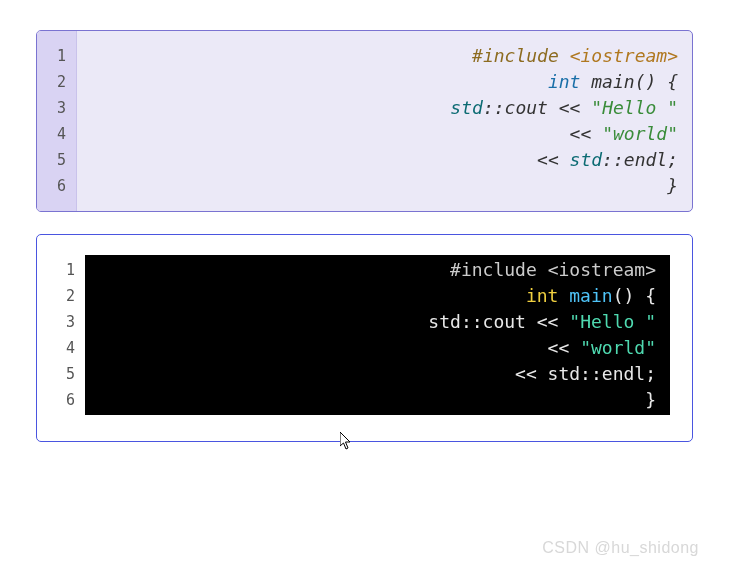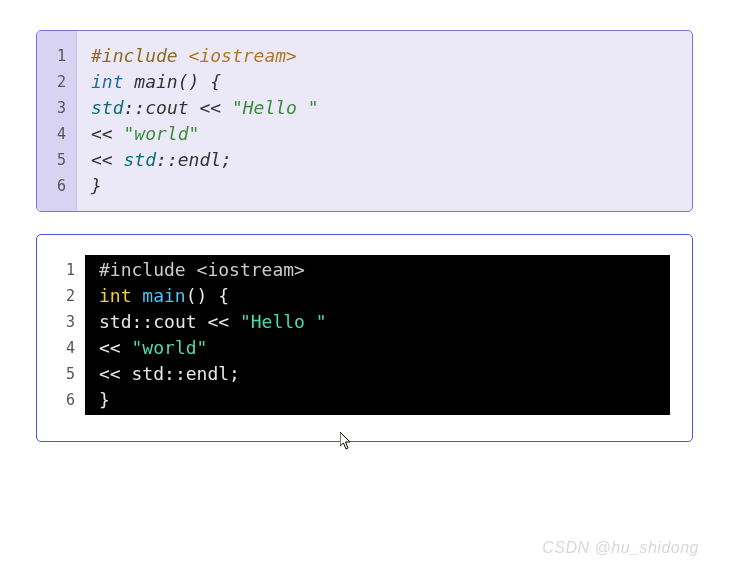--- a/index.html
+++ b/index.html
@@ -43,20 +43,21 @@
   }
   .block-dark .gutter {
     width: 36px;
     padding: 2px 10px 2px 0;
   }
   .code {
     flex: 1;
     padding: 12px 14px;
     line-height: 26px;
     white-space: pre;
+    text-align: right;
   }
   .block-light .code {
     font-style: italic;
     color: #333;
   }
   .block-dark .code {
     background: #000000;
     color: #e8e8e8;
     font-style: normal;
     padding: 2px 14px;
@@ -87,21 +88,20 @@
   .block-dark .tok-str { color: #4fd9b0; }
   .tok-punc {}
   .block-light .tok-punc { color: #333; }
   .block-dark .tok-punc { color: #e8e8e8; }
   .watermark {
     position: absolute;
     right: 30px;
     bottom: 14px;
     font-family: sans-serif;
     font-size: 16px;
-    font-style: italic;
     color: #d8d8d8;
     letter-spacing: 0.5px;
   }
   .cursor {
     position: absolute;
     left: 340px;
     top: 432px;
     width: 12px;
     height: 18px;
     pointer-events: none;

